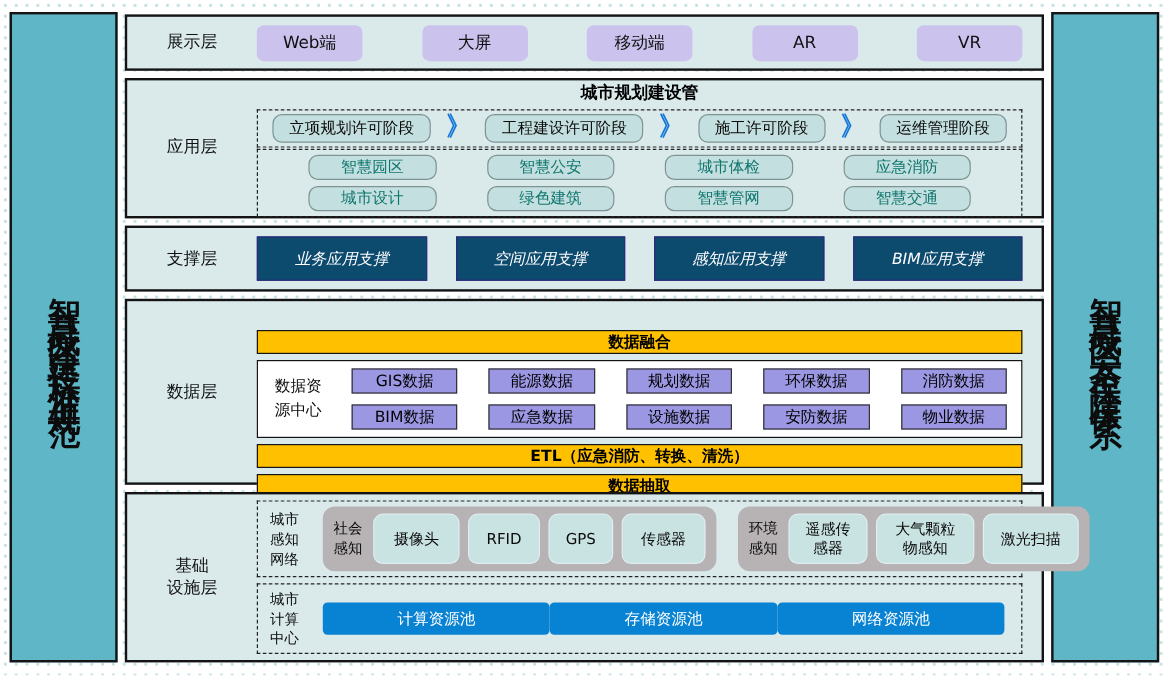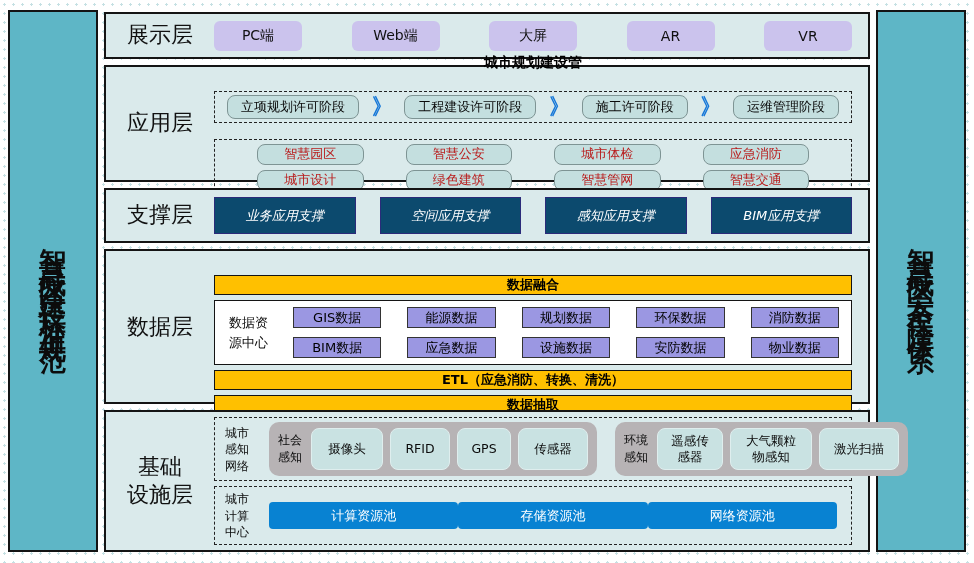--- a/index.html
+++ b/index.html
@@ -30,55 +30,55 @@
   .main {
     position: absolute; left: 104px; top: 12px; width: 766px; height: 540px;
     display: flex; flex-direction: column; gap: 6px;
   }
   .layer {
     background: #daeaeb; border: 2px solid #141414;
     display: flex; align-items: center;
   }
   .layer-label {
     width: 108px; flex-shrink: 0; text-align: center;
-    font-size: 22px; color: #111; white-space: pre-line; line-height: 1.3;
+    font-size: 14px; color: #111; white-space: pre-line; line-height: 1.3;
   }
   .layer-content { flex: 1; padding-right: 16px; min-width: 0; }
 
   
   .layer.presentation { height: 56px; }
   .pres-row { display: flex; justify-content: space-between; }
   .pres-btn {
     width: 88px; height: 30px; background: #cbc3ed; border-radius: 6px;
     display: flex; align-items: center; justify-content: center;
     font-size: 14px; color: #101010;
   }
 
   
   .layer.application { height: 117px; }
-  .app-col { display: flex; flex-direction: column; gap: 16px; padding: 2px 16px 2px 0; }
+  .app-col { display: flex; flex-direction: column; gap: 1px; padding: 2px 16px 2px 0; }
   .app-title { text-align: center; font-weight: bold; font-size: 14px; color: #000; padding: 2px 0 3px; }
   .dashed-row {
     border: 1px dashed #222; padding: 3px 12px;
     display: flex; align-items: center; justify-content: space-between;
   }
   .stage-btn {
     background: #c4dfdf; border: 1px solid #7e9494; border-radius: 8px;
     padding: 2px 13px; font-size: 13px; color: #0a0a0a; white-space: nowrap;
   }
   .chevron { color: #1577d8; font-weight: bold; font-size: 19px; line-height: 1; transform: scaleY(1.15); }
   .apps-grid {
     border: 1px dashed #222; padding: 4px 42px;
     display: grid; grid-template-columns: repeat(4, 1fr);
     column-gap: 42px; row-gap: 5px;
   }
   .app-btn {
     background: #c4dfdf; border: 1px solid #7e9494; border-radius: 8px;
     height: 21px; display: flex; align-items: center; justify-content: center;
-    font-size: 13px; color: #b91c1c;
+    font-size: 13px; color: #0f766e;
   }
 
   
   .layer.support { height: 66px; }
   .support-row { display: flex; gap: 24px; }
   .support-btn {
     flex: 1; height: 37px; background: #0c4a6e; border: 1px solid #2b2b7a;
     color: #ffffff; font-size: 13px;
     display: flex; align-items: center; justify-content: center; font-style: italic;
   }
@@ -153,23 +153,23 @@
 
   <div class="side-banner right">
     <div class="vtext">智慧城区安全保障体系</div>
   </div>
 
   <div class="main">
 
     <section class="layer presentation">
       <div class="layer-label">展示层</div>
       <div class="layer-content pres-row">
-        <div class="pres-btn">PC端</div>
         <div class="pres-btn">Web端</div>
         <div class="pres-btn">大屏</div>
+        <div class="pres-btn">移动端</div>
         <div class="pres-btn">AR</div>
         <div class="pres-btn">VR</div>
       </div>
     </section>
 
     <section class="layer application">
       <div class="layer-label">应用层</div>
       <div class="layer-content app-col">
         <div class="app-title">城市规划建设管</div>
         <div class="dashed-row">

